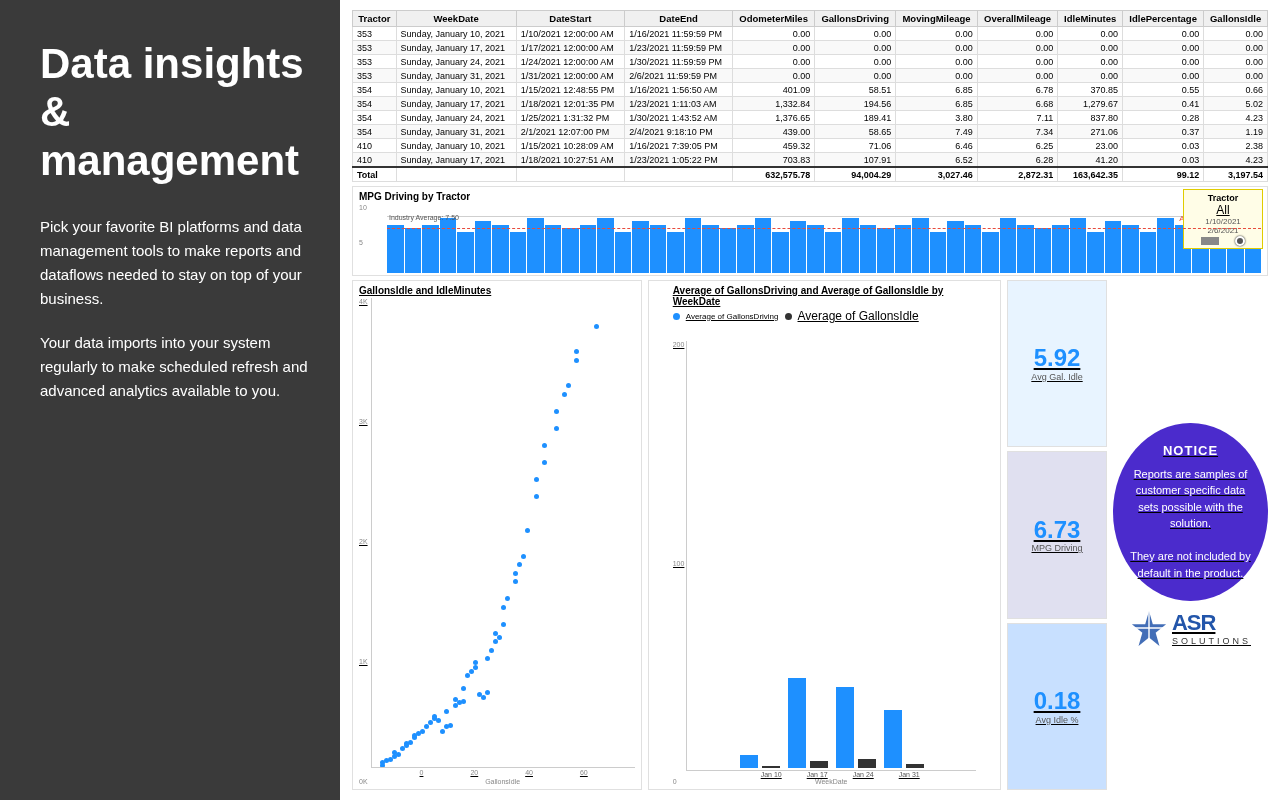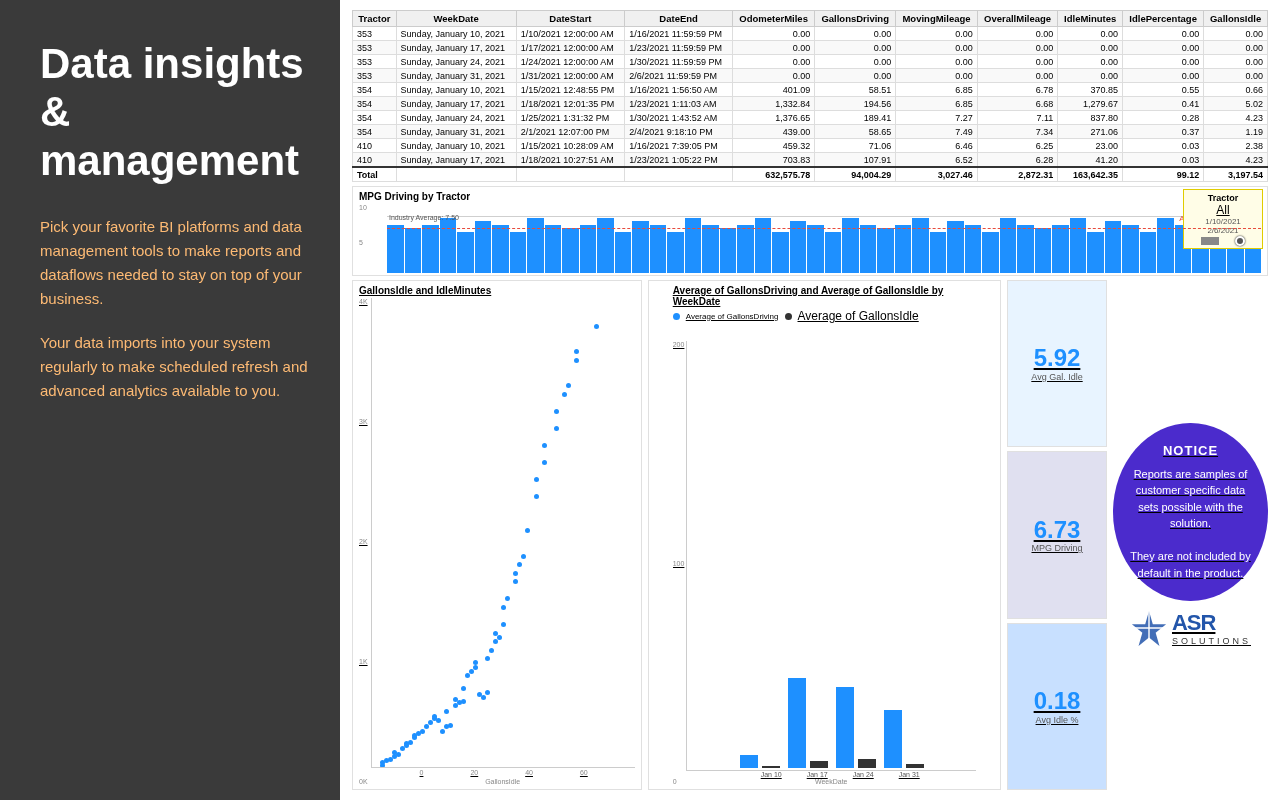--- a/index.html
+++ b/index.html
@@ -25,21 +25,21 @@
     .left-top {}
     .left-title {
       font-size: 42px;
       font-weight: 900;
       line-height: 1.15;
       margin-bottom: 30px;
     }
     .left-body {
       font-size: 15px;
       line-height: 1.6;
-      color: #fdba74;
+      color: #ffffff;
     }
     .left-body p { margin-bottom: 20px; }
     .left-bottom {}
     
     .right-panel {
       flex: 1;
       background: #fff;
       display: flex;
       flex-direction: column;
       padding: 10px 12px 10px 12px;
@@ -461,21 +461,21 @@
             <td>0.41</td>
             <td>5.02</td>
           </tr>
           <tr>
             <td>354</td>
             <td>Sunday, January 24, 2021</td>
             <td>1/25/2021 1:31:32 PM</td>
             <td>1/30/2021 1:43:52 AM</td>
             <td>1,376.65</td>
             <td>189.41</td>
-            <td>7.27</td>
+            <td>3.80</td>
             <td>7.11</td>
             <td>837.80</td>
             <td>0.28</td>
             <td>4.23</td>
           </tr>
           <tr>
             <td>354</td>
             <td>Sunday, January 31, 2021</td>
             <td>2/1/2021 12:07:00 PM</td>
             <td>2/4/2021 9:18:10 PM</td>

